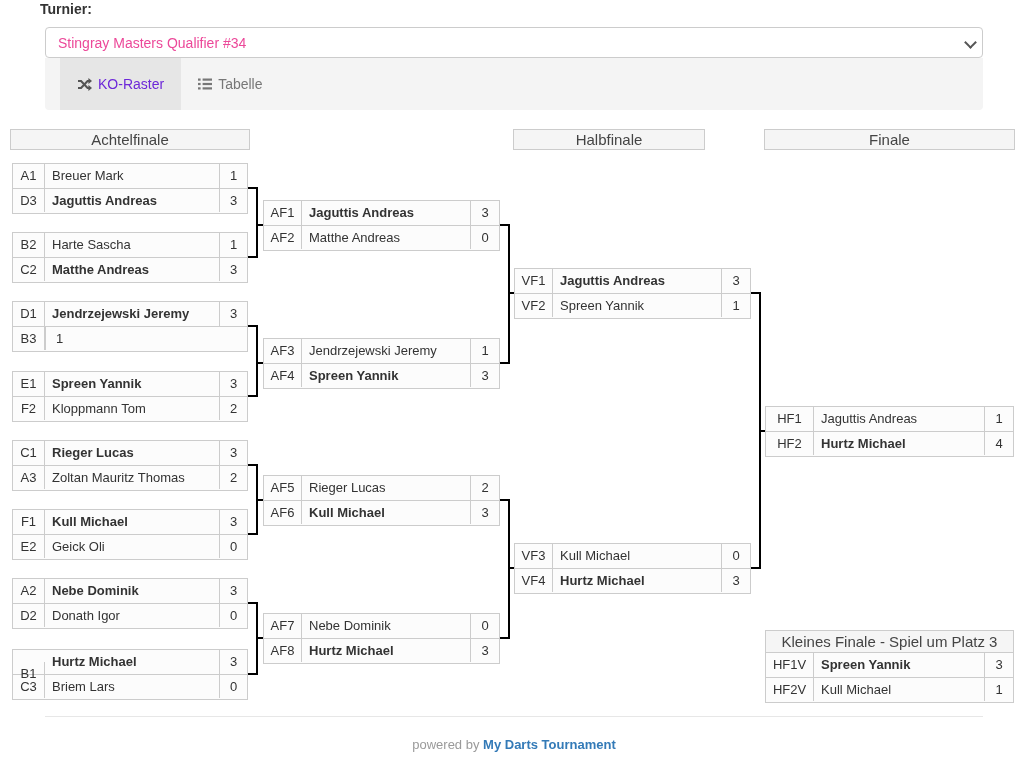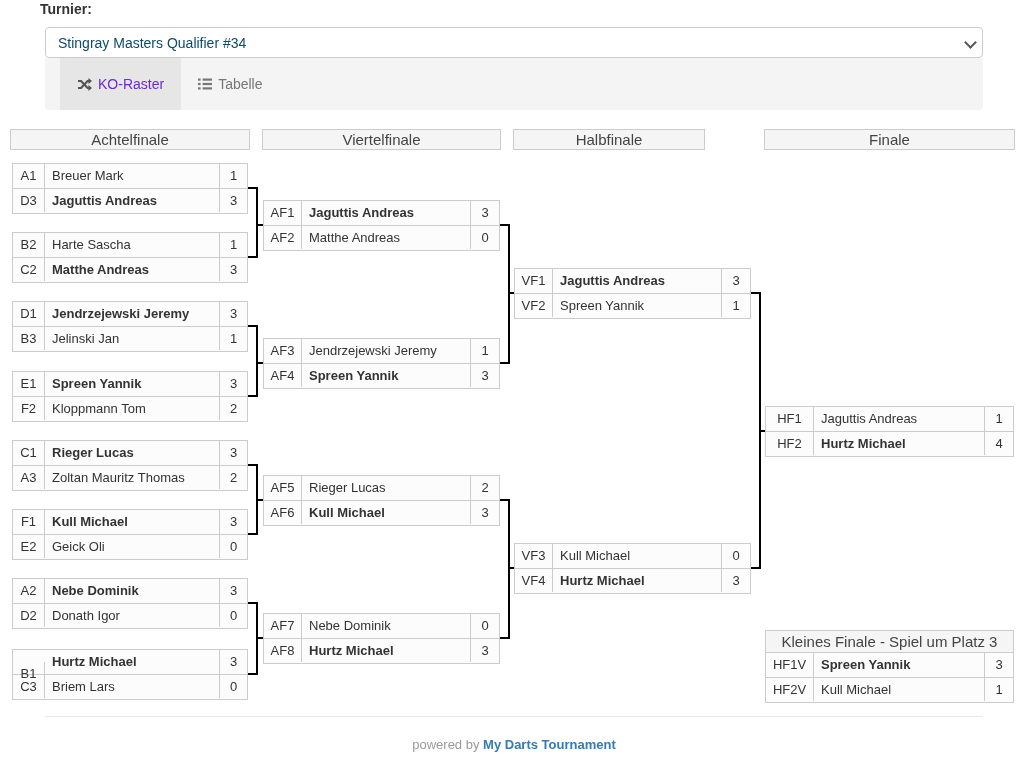--- a/index.html
+++ b/index.html
@@ -9,21 +9,21 @@
     font-family:"Liberation Sans","DejaVu Sans",sans-serif;
   }
   .abs{position:absolute;}
 
   
   .turnier-label{left:40px;top:1px;font-size:14px;font-weight:bold;color:#333;}
   select.tournament{
     left:45px;top:27px;width:938px;height:31px;box-sizing:border-box;
     -webkit-appearance:none;appearance:none;
     border:1px solid #ccc;border-radius:4px;background:#fff;
-    font-family:inherit;font-size:14px;color:#0c4a6e;padding:0 28px 0 12px;
+    font-family:inherit;font-size:14px;color:#ec4899;padding:0 28px 0 12px;
     position:absolute;outline:none;
   }
   .select-chevron{
     left:966px;top:38px;width:7px;height:7px;pointer-events:none;
     border-right:2px solid #555;border-bottom:2px solid #555;
     transform:rotate(45deg);
   }
   .tabbar{
     left:45px;top:58px;width:938px;height:52px;background:#f4f4f4;
     border-radius:0 0 4px 4px;display:flex;align-items:stretch;padding-left:15px;
@@ -122,21 +122,20 @@
       </div>
     </div>
     <div class="match" style="left: 12px; top: 301px; width: 236px;">
       <div class="mrow winner">
         <div class="mcode" style="width: 32px;">D1</div>
         <div class="mname">Jendrzejewski Jeremy</div>
         <div class="mscore" style="width: 28px;">3</div>
       </div>
       <div class="mrow">
         <div class="mcode" style="width: 32px;">B3</div>
-        <div class="mname">Jelinski Jan</div>
         <div class="mscore" style="width: 28px;">1</div>
       </div>
     </div>
     <div class="match" style="left: 12px; top: 371px; width: 236px;">
       <div class="mrow winner">
         <div class="mcode" style="width: 32px;">E1</div>
         <div class="mname">Spreen Yannik</div>
         <div class="mscore" style="width: 28px;">3</div>
       </div>
       <div class="mrow">
@@ -186,21 +185,20 @@
         <div class="mcode" style="width: 32px; margin-top: 12px;">B1</div>
         <div class="mname">Hurtz Michael</div>
         <div class="mscore" style="width: 28px;">3</div>
       </div>
       <div class="mrow">
         <div class="mcode" style="width: 32px;">C3</div>
         <div class="mname">Briem Lars</div>
         <div class="mscore" style="width: 28px;">0</div>
       </div>
     </div>
-    <div class="round-header" style="left: 262px; top: 129px; width: 239px;">Viertelfinale</div>
     <div class="match" style="left: 263px; top: 200px; width: 237px;">
       <div class="mrow winner">
         <div class="mcode" style="width: 38px;">AF1</div>
         <div class="mname">Jaguttis Andreas</div>
         <div class="mscore" style="width: 29px;">3</div>
       </div>
       <div class="mrow">
         <div class="mcode" style="width: 38px;">AF2</div>
         <div class="mname">Matthe Andreas</div>
         <div class="mscore" style="width: 29px;">0</div>

